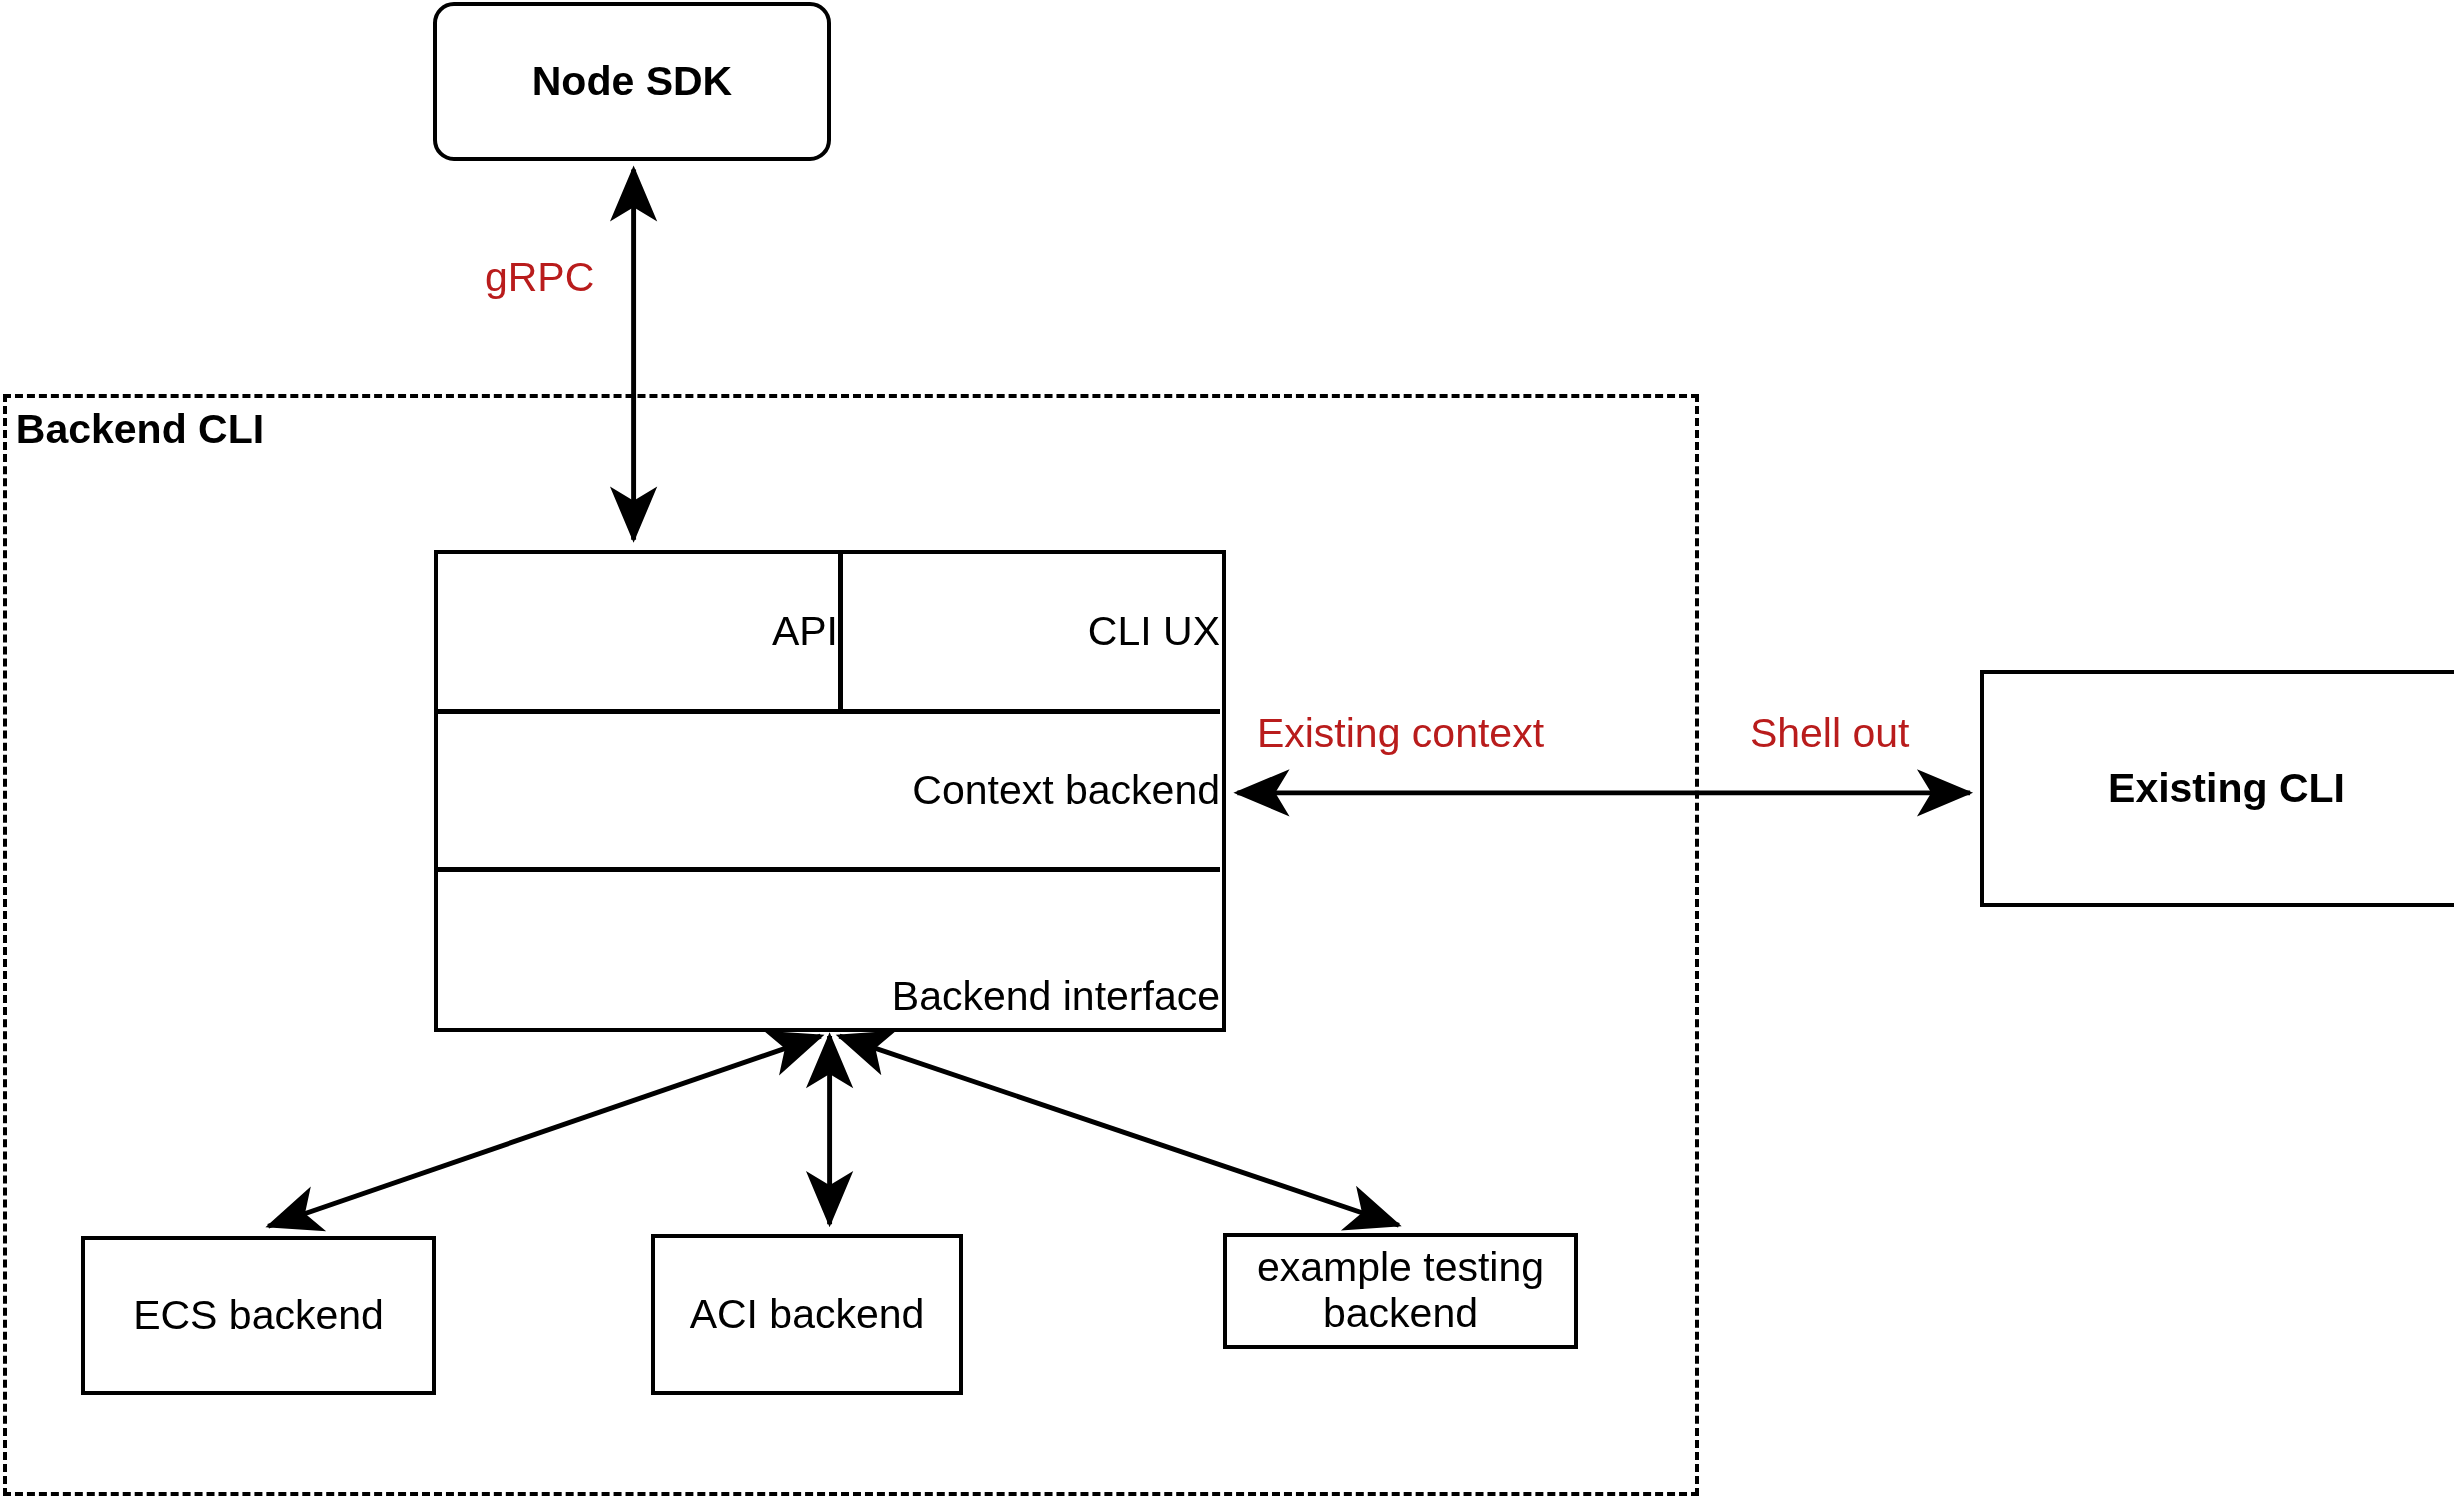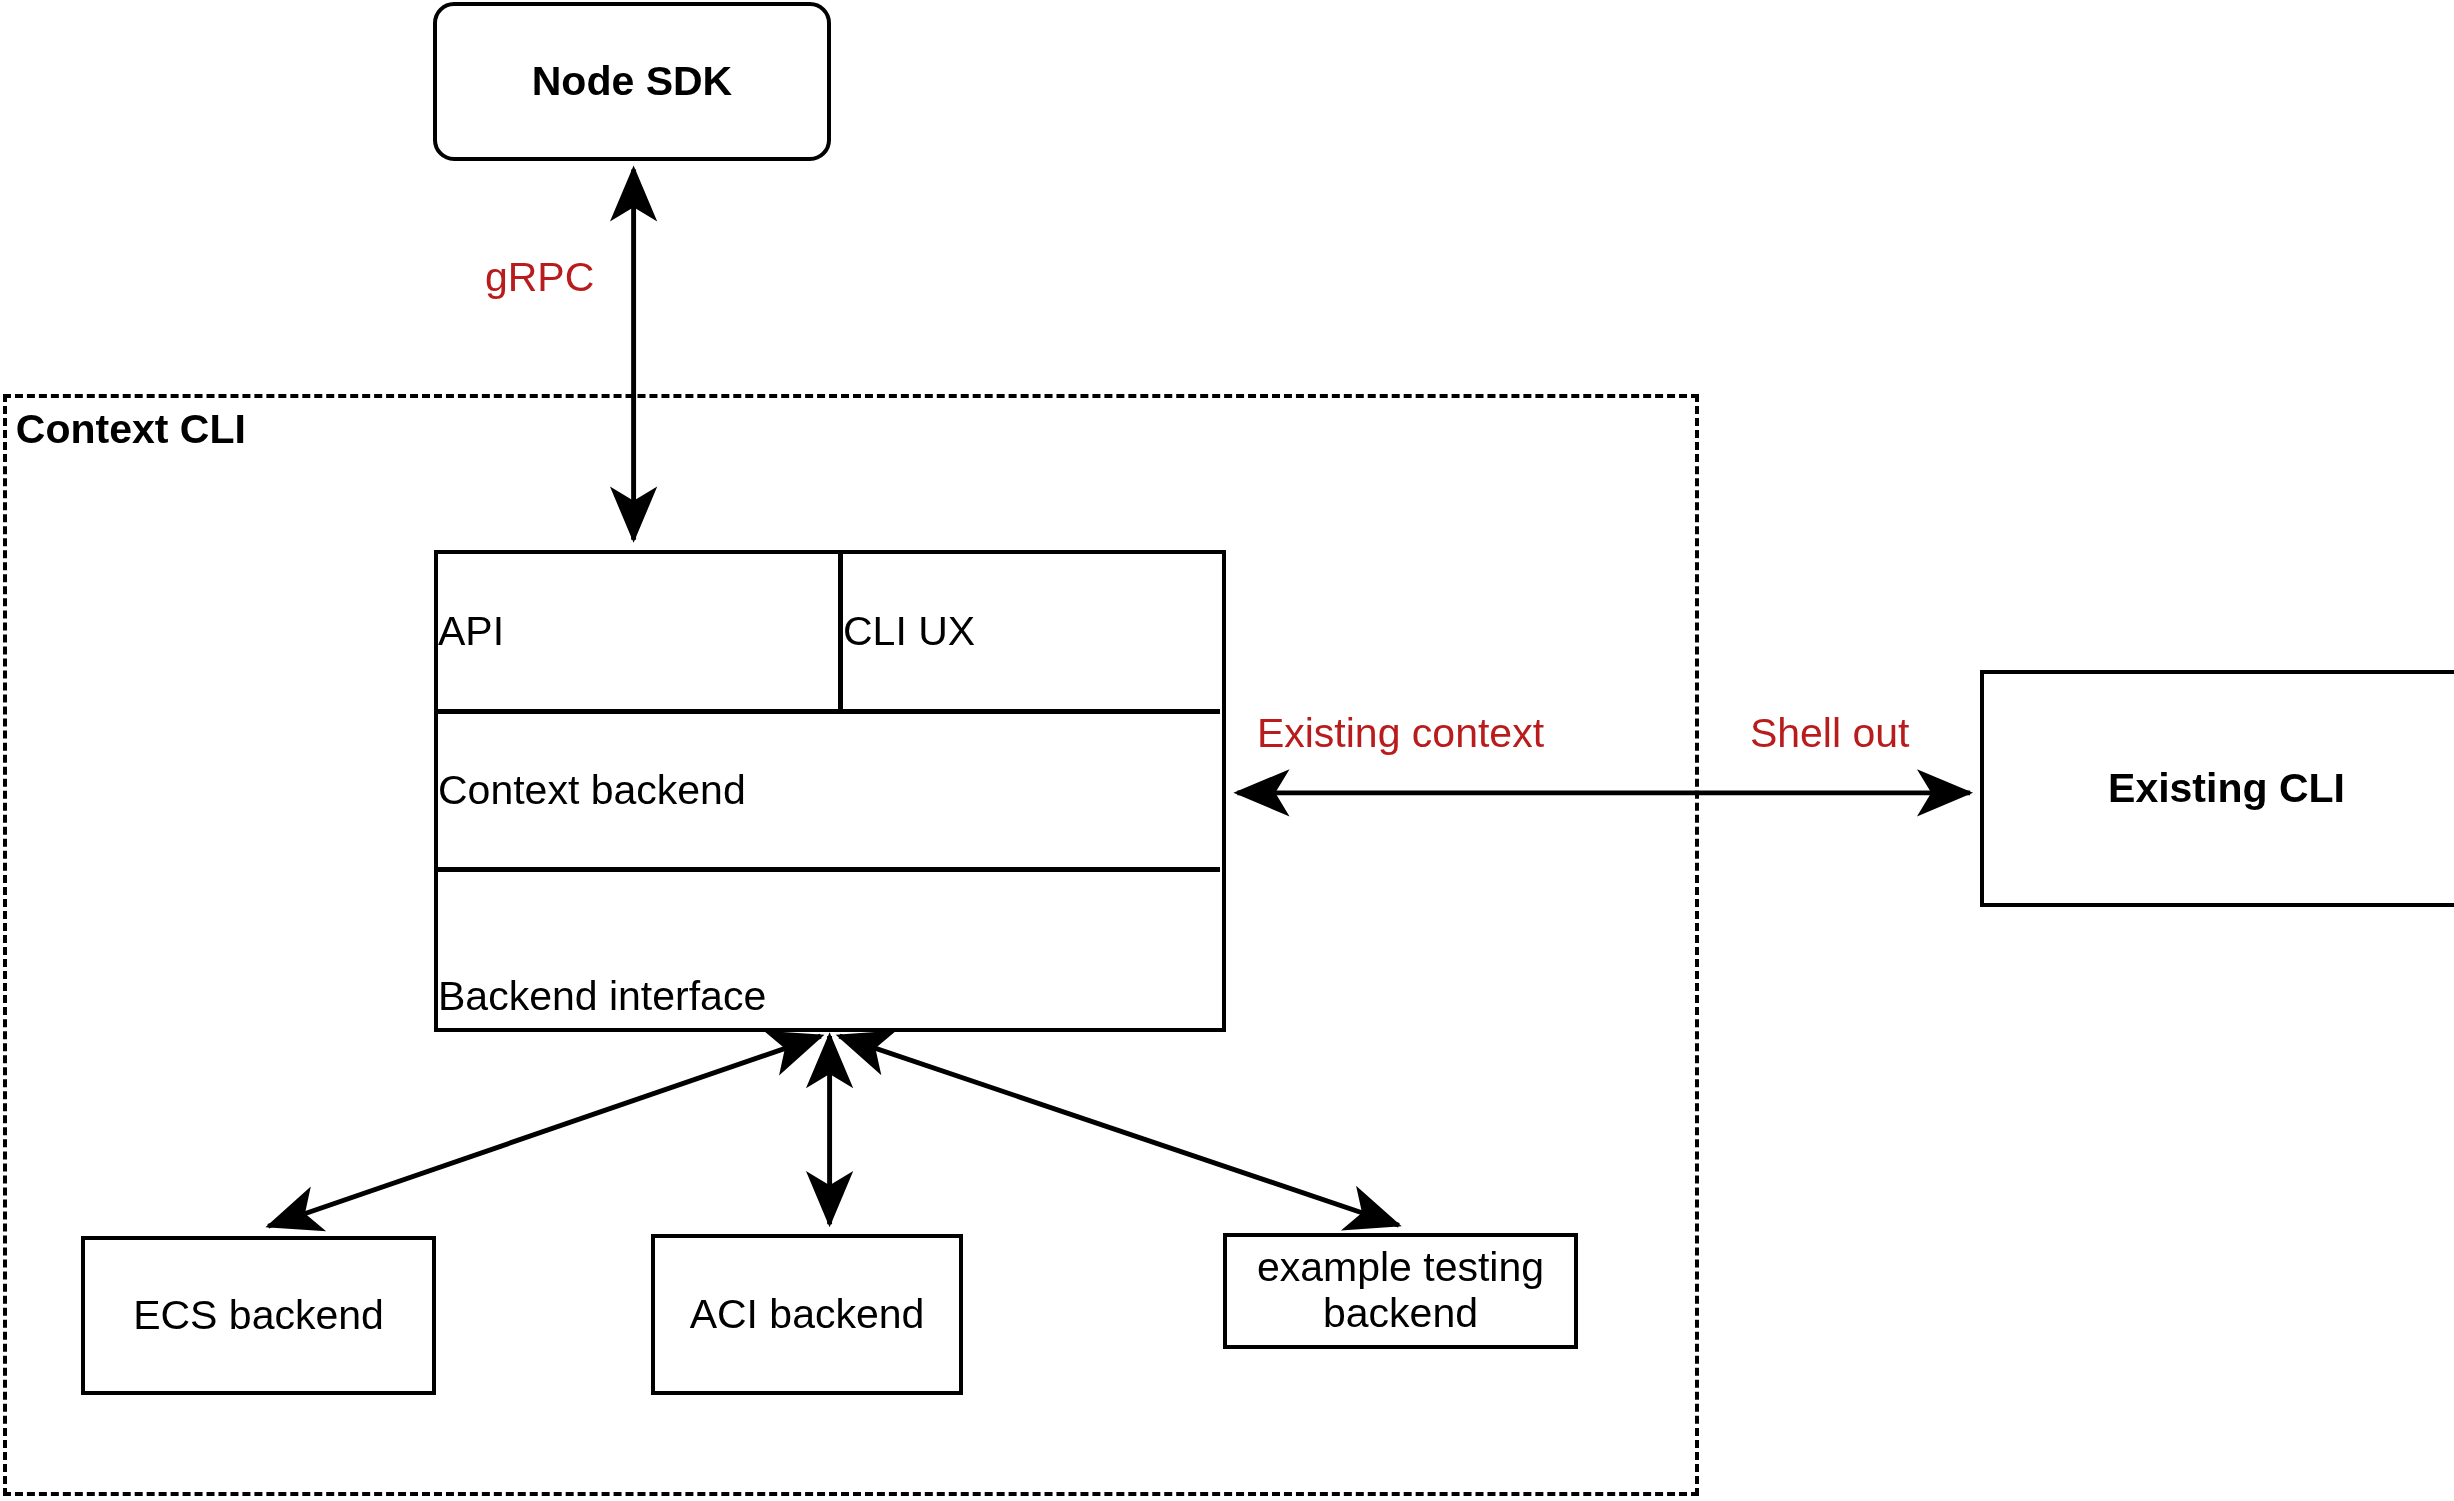--- a/index.html
+++ b/index.html
@@ -42,21 +42,21 @@
   }
   .bold .node-label {
     font-weight: bold;
   }
   .cell {
     position: absolute;
     box-sizing: border-box;
     background: transparent;
     display: flex;
     align-items: center;
-    justify-content: flex-start;
+    justify-content: flex-end;
     text-align: center;
     color: #000000;
   }
   .edge-label {
     position: absolute;
     font-size: 41px;
     color: #b91c1c;
     white-space: nowrap;
     background: #ffffff;
     padding: 0 3.9px;
@@ -77,21 +77,21 @@
     background: #ffffff;
     padding: 0 2px;
   }
 </style>
 </head>
 <body>
 
 <div id="canvas">
 
   <div class="group-box" style="left:3px; top:394px; width:1696px; height:1102px;"></div>
-  <div class="group-title" style="left:13.8px; top:406px;">Context CLI</div>
+  <div class="group-title" style="left:13.8px; top:406px;">Backend CLI</div>
 
   <svg class="layer" viewBox="0 0 2492 1524" xmlns="http://www.w3.org/2000/svg">
     <defs>
       <marker id="ah" markerWidth="13" markerHeight="13" refX="11.2" refY="5.2" orient="auto" markerUnits="strokeWidth">
         <path d="M0.4,0.4 L11.8,5.2 L0.4,10 L3.3,5.2 Z" fill="#000000"></path>
       </marker>
       <marker id="ah-start" markerWidth="13" markerHeight="13" refX="1.6" refY="5.2" orient="auto" markerUnits="strokeWidth">
         <path d="M12.2,0.4 L0.8,5.2 L12.2,10 L9.3,5.2 Z" fill="#000000"></path>
       </marker>
     </defs>

